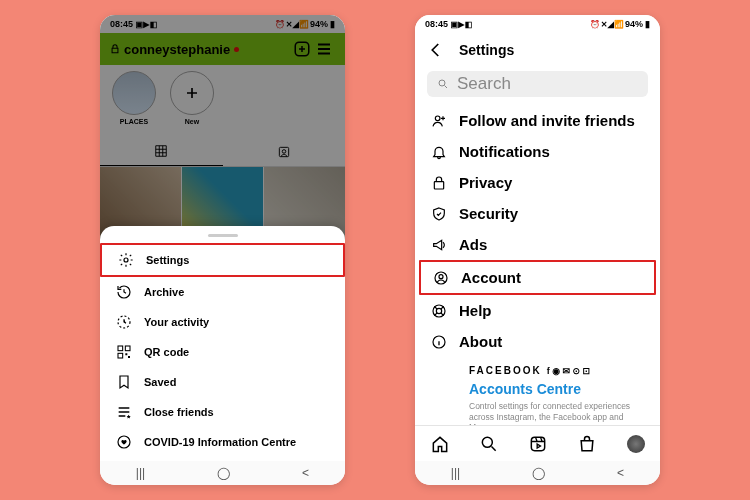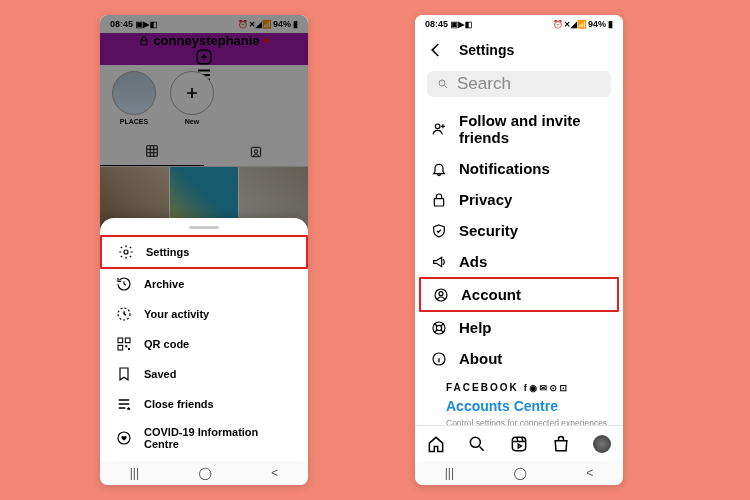--- a/index.html
+++ b/index.html
@@ -6,25 +6,25 @@
   body {
     background: #f38675;
     width: 750px;
     height: 500px;
     font-family: -apple-system, Helvetica, Arial, sans-serif;
     position: relative;
     overflow: hidden;
   }
   .phone {
     position: absolute;
-    width: 208px;
+    width: 245px;
     height: 470px;
     top: 15px;
     background: #fff;
-    border-radius: 8px;
+    border-radius: 15px;
     overflow: hidden;
     box-shadow: 0 2px 8px rgba(0,0,0,0.15);
   }
   .phone-left { left: 100px; }
   .phone-right { left: 415px; }
 
   
   .status-bar {
     height: 18px;
     display: flex;
@@ -49,22 +49,21 @@
     inset:0;
     background: rgba(0,0,0,0.45);
     pointer-events:none;
   }
 
   .profile-header {
     height: 32px;
     display:flex;
     align-items:center;
     padding: 0 10px;
-    background:#a21caf;
-    flex-direction:column;
+    background:#84cc16;
   }
   .profile-header .uname { font-weight:700; font-size:13px; flex:1; display:flex; align-items:center; gap:4px;}
   .red-dot { width:5px;height:5px;border-radius:50%;background:#e11; display:inline-block;}
   .icon-btn { width:22px;height:22px;display:flex;align-items:center;justify-content:center;}
 
   .highlights {
     height: 72px;
     display:flex;
     gap:14px;
     padding: 6px 12px 2px 12px;
@@ -148,23 +147,24 @@
   .s-item {
     display:flex;
     align-items:center;
     gap:12px;
     padding:7px 12px;
     font-size:15px;
     font-weight:600;
   }
   .s-item .mi-icon{width:16px;height:16px;display:flex;align-items:center;justify-content:center;flex-shrink:0;}
   .fb-section {
-    padding: 8px 14px 0 31px;
+    padding: 8px 14px 0 22px;
     font-size:9px;
     color:#888;
+    margin-left:32px;
   }
   .fb-title { font-weight:800; letter-spacing:2px; color:#000; font-size:10px; display:flex;align-items:center;gap:5px;}
   .fb-title .glyphs{letter-spacing:0;font-size:9px;}
   .ac-link { color:#1a8cd8; font-weight:700; font-size:14px; margin-top:5px;}
   .fb-desc { margin-top:4px; line-height:1.25; font-size:8.5px;}
   .bottom-tabs {
     position:absolute;
     bottom:24px;left:0;right:0;
     height:36px;
     border-top:1px solid #e4e4e4;

